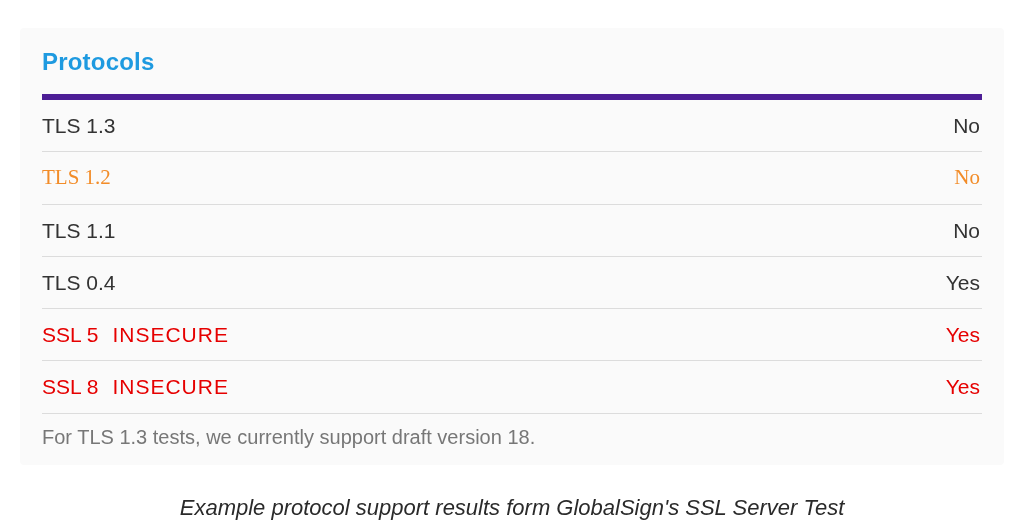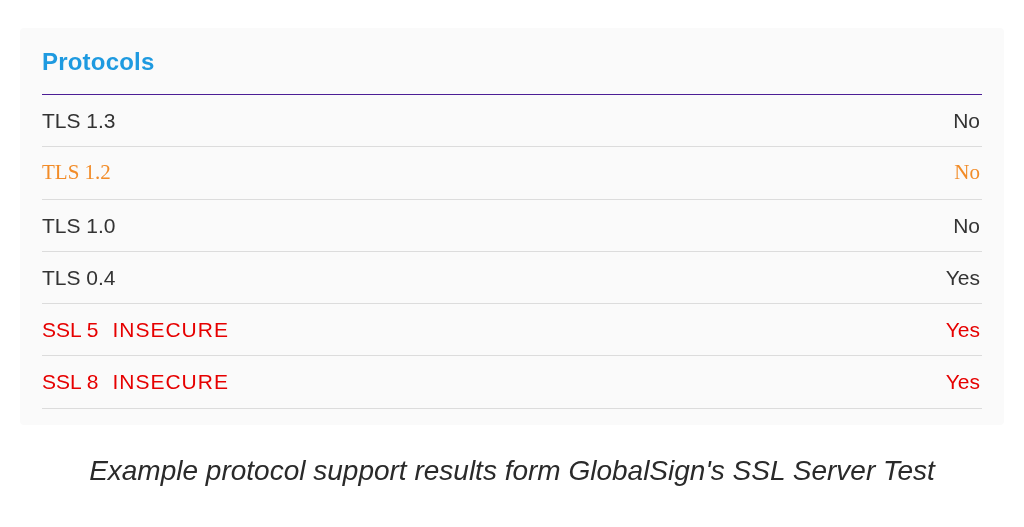--- a/index.html
+++ b/index.html
@@ -20,21 +20,21 @@
     border-radius: 4px;
     padding: 20px 22px 16px 22px;
   }
 
   .panel-title {
     font-size: 24px;
     font-weight: 700;
     color: #1e9ae0;
     letter-spacing: 0.2px;
     padding-bottom: 18px;
-    border-bottom: 1px solid #4c1d95;
+    border-bottom: 6px solid #4c1d95;
   }
 
   .protocol-row {
     display: flex;
     align-items: center;
     justify-content: space-between;
     font-size: 21px;
     padding: 12px 2px 12px 0;
     border-bottom: 1px solid #dcdcdc;
     line-height: 1.3;
@@ -65,21 +65,21 @@
   .note-row {
     font-size: 20px;
     color: #777777;
     padding-top: 12px;
   }
 
   .caption {
     text-align: center;
     font-style: italic;
     font-family: "Segoe UI", "Helvetica Neue", Arial, sans-serif;
-    font-size: 28px;
+    font-size: 22px;
     color: #2a2a2a;
     margin-top: 30px;
   }
 </style>
 </head>
 <body>
 
 <div class="panel">
   <div class="panel-title">Protocols</div>
 
@@ -92,21 +92,21 @@
 
   <div class="protocol-row row-warn">
     <span class="protocol-label">
       <span class="protocol-name">TLS 1.2</span>
     </span>
     <span class="protocol-value">No</span>
   </div>
 
   <div class="protocol-row row-normal">
     <span class="protocol-label">
-      <span class="protocol-name">TLS 1.0</span>
+      <span class="protocol-name">TLS 1.1</span>
     </span>
     <span class="protocol-value">No</span>
   </div>
 
   <div class="protocol-row row-normal">
     <span class="protocol-label">
       <span class="protocol-name">TLS 0.4</span>
     </span>
     <span class="protocol-value">Yes</span>
   </div>
@@ -120,15 +120,16 @@
   </div>
 
   <div class="protocol-row row-danger">
     <span class="protocol-label">
       <span class="protocol-name">SSL 8</span>
       <span class="protocol-badge">INSECURE</span>
     </span>
     <span class="protocol-value">Yes</span>
   </div>
 
+  <div class="note-row">For TLS 1.3 tests, we currently support draft version 18.</div>
 </div>
 
 <div class="caption">Example protocol support results form GlobalSign's SSL Server Test</div>
 
 </body></html>

